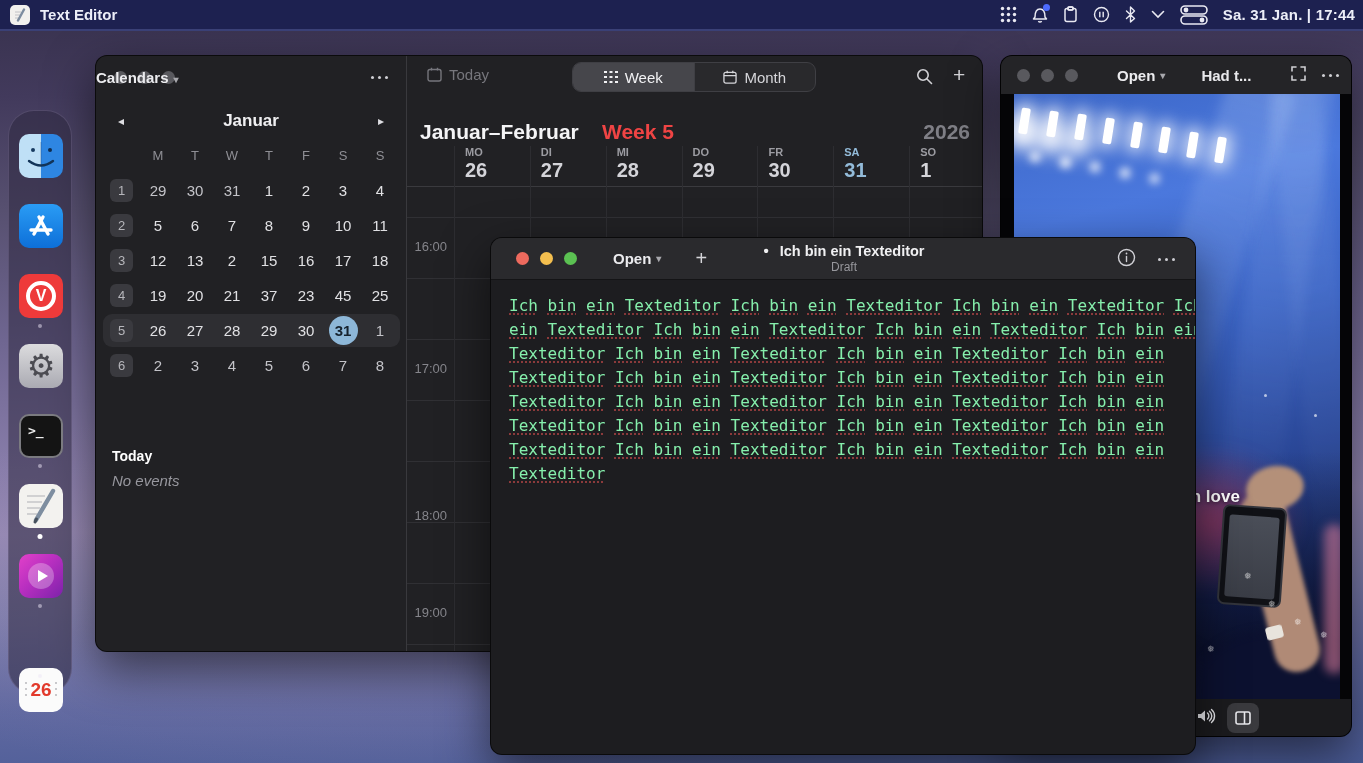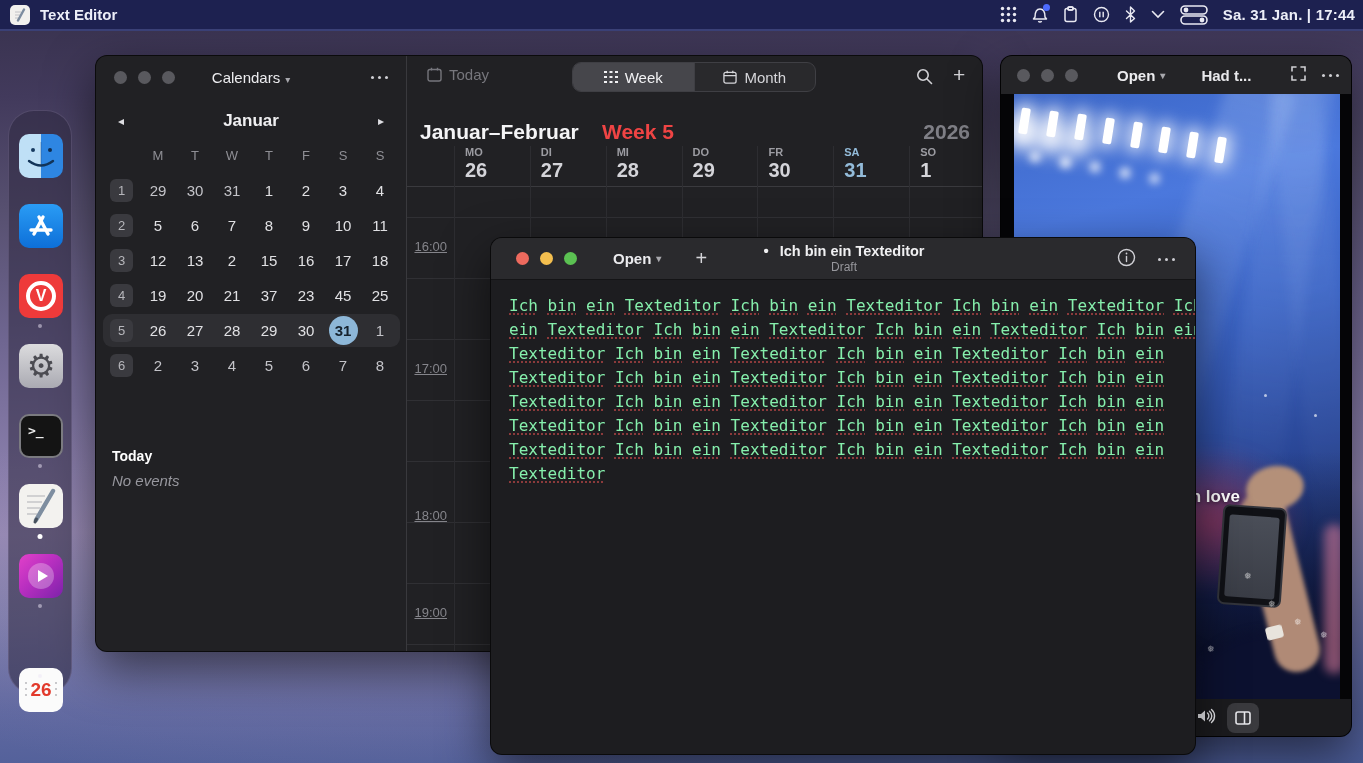--- a/index.html
+++ b/index.html
@@ -53,21 +53,21 @@
   .win { position:absolute; border-radius:12px; overflow:hidden; box-shadow:0 18px 48px rgba(0,0,0,0.55); border:1px solid rgba(0,0,0,0.65); }
   .dot13 { width:13px; height:13px; border-radius:50%; background:#59595e; }
   .dots3 { display:flex; gap:4px; align-items:center; }
   .dots3 i { width:3px; height:3px; border-radius:50%; background:#cfcfd4; }
   .caret { font-size:10px; color:#a8a8ad; margin-left:5px; }
 
   
   .cal-win { left:95px; top:55px; width:888px; height:597px; background:#212124; z-index:10; color:#e3e3e6; }
   .cal-sidebar { position:absolute; left:0; top:0; width:310px; height:597px; }
   .cal-sb-header { position:absolute; left:0; top:0; width:310px; height:42px; display:flex; align-items:center; padding:0 18px; }
-  .cal-sb-title { position:absolute; left:0; width:310px; text-align:center; font-weight:normal; font-size:15px; color:#ececef; }
+  .cal-sb-title { position:absolute; left:0; width:310px; text-align:left; font-weight:bold; font-size:15px; color:#ececef; }
   .cal-sb-menu { margin-left:auto; }
   .cal-nav { position:absolute; left:0; top:48px; width:310px; height:34px; display:flex; align-items:center; padding:0 22px; }
   .cal-nav-title { position:absolute; left:0; width:310px; text-align:center; font-weight:bold; font-size:17px; color:#f0f0f2; }
   .nav-arrow { color:#dedee2; font-size:12px; }
   .nav-arrow.right { margin-left:auto; }
   .mc-weekdays { position:absolute; left:0; top:92px; width:310px; height:18px; }
   .mc-wd { position:absolute; width:37px; text-align:center; font-size:13px; color:#8f8f95; top:0; }
   .mini-grid { position:absolute; left:0; top:117px; width:310px; }
   .mc-row { position:relative; height:35px; }
   .mc-row-current::before { content:""; position:absolute; left:7px; right:6px; top:1px; bottom:1px; background:#2e2e32; border-radius:9px; }
@@ -91,21 +91,21 @@
   .cm-week5 { position:absolute; left:195px; font-weight:bold; font-size:21px; color:#ef4444; }
   .cm-year { position:absolute; right:15px; font-weight:bold; font-size:21px; color:#7f7f86; }
   .day-headers { position:absolute; left:0; top:90px; width:578px; height:41px; border-bottom:1px solid #3a3a3e; }
   .day-col { position:absolute; top:0; width:75px; height:41px; padding-left:10px; border-left:1px solid #333337; }
   .day-abbr { font-size:11px; font-weight:bold; color:#9c9ca2; line-height:13px; }
   .day-num { font-size:20px; font-weight:bold; color:#d4d4d9; line-height:22px; }
   .day-today .day-abbr, .day-today .day-num { color:#93bbd9; }
   .h-line { position:absolute; left:0; width:578px; height:1px; background:#303034; }
   .v-line { position:absolute; top:90px; bottom:0; width:1px; background:#2d2d31; }
   .hour-label { position:absolute; width:40px; right:538px; text-align:right; font-size:13px; color:#85858b; }
-  .hour-label { right:auto; left:0; width:40px;text-decoration:underline; }
+  .hour-label { right:auto; left:0; width:40px; }
 
   
   .ed-win { left:490px; top:237px; width:706px; height:518px; background:#1d1d20; z-index:30; }
   .ed-header { position:absolute; left:0; top:0; width:706px; height:42px; background:#2a2a2d; border-bottom:1px solid #141416; display:flex; align-items:center; }
   .ed-lights { display:flex; gap:11px; padding-left:25px; }
   .tl { width:13px; height:13px; border-radius:50%; }
   .ed-open { display:flex; align-items:center; margin-left:36px; font-weight:bold; font-size:15px; color:#ececef; }
   .ed-plus { margin-left:34px; font-size:20px; font-weight:300; color:#d4d4d8; }
   .ed-titleblock { position:absolute; left:50%; transform:translateX(-50%); top:4px; text-align:center; }
   .ed-titleline { display:flex; align-items:center; gap:11px; justify-content:center; font-weight:bold; font-size:14.5px; color:#f0f0f2; }

